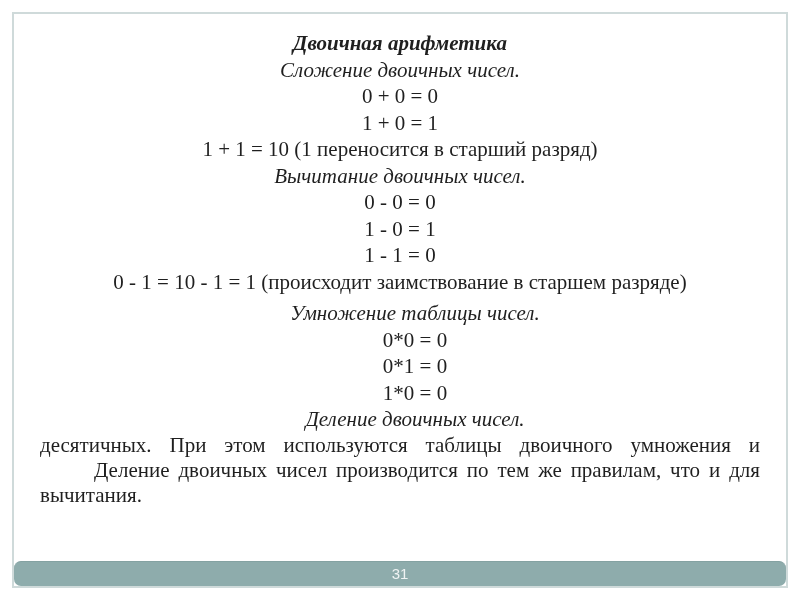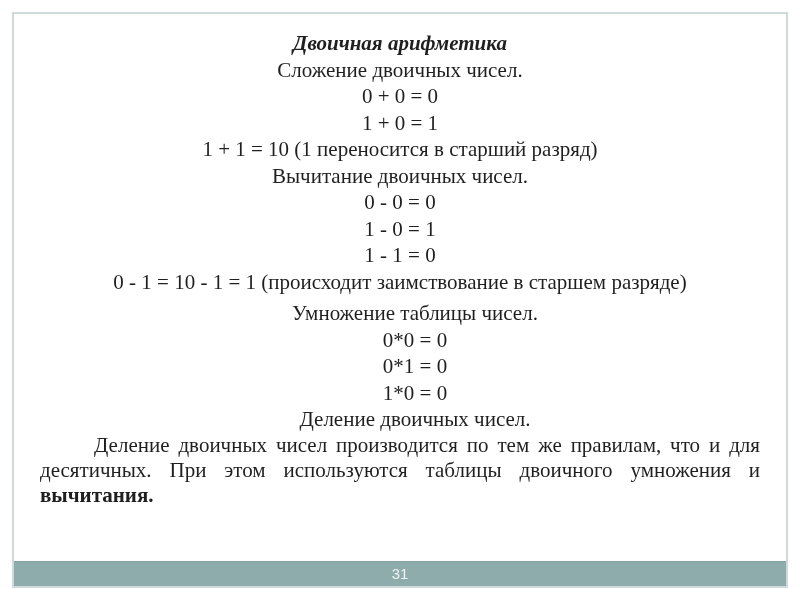--- a/index.html
+++ b/index.html
@@ -32,20 +32,21 @@
     padding-top: 16px;
     font-size: 21px;
     line-height: 26.5px;
     text-align: center;
   }
   .title-line {
     font-weight: bold;
     font-style: italic;
   }
   .heading {
+    font-style: italic;
   }
   .shift {
     transform: translateX(15px);
   }
   .mult-gap {
     margin-top: 5px;
   }
   .para {
     margin: 0 26px;
     line-height: 25px;
@@ -53,35 +54,35 @@
   }
   .para-line.fill {
     text-align: justify;
     text-align-last: justify;
   }
   .para-line.first {
     text-indent: 54px;
   }
   .para-line.last {
     text-align: left;
-    font-weight: bold;
   }
   .page-bar {
     position: absolute;
     left: 0;
     right: 0;
     bottom: 0;
     height: 24px;
     background: var(--bar);
     border-top: 1px solid var(--bar-edge);
     text-align: center;
     font-family: "Liberation Sans", sans-serif;
     font-size: 15px;
     line-height: 24px;
     color: var(--bar-text);
+    border-radius: 7px;
   }
 </style>
 </head>
 <body>
 
 <div class="slide">
   <div class="content">
 
     <div class="title-line">Двоичная арифметика</div>
 
@@ -97,22 +98,22 @@
     <div class="eq">0 - 1 = 10 - 1 = 1 (происходит заимствование в старшем разряде)</div>
 
     <div class="heading shift mult-gap">Умножение таблицы чисел.</div>
     <div class="eq shift">0*0 = 0</div>
     <div class="eq shift">0*1 = 0</div>
     <div class="eq shift">1*0 = 0</div>
 
     <div class="heading shift">Деление двоичных чисел.</div>
 
     <div class="para">
+      <div class="para-line fill">десятичных. При этом используются таблицы двоичного умножения и</div>
       <div class="para-line fill first">Деление двоичных чисел производится по тем же правилам, что и для</div>
-      <div class="para-line fill">десятичных. При этом используются таблицы двоичного умножения и</div>
       <div class="para-line last">вычитания.</div>
     </div>
 
   </div>
 
   <div class="page-bar">
     <span>31</span>
   </div>
 </div>
 

